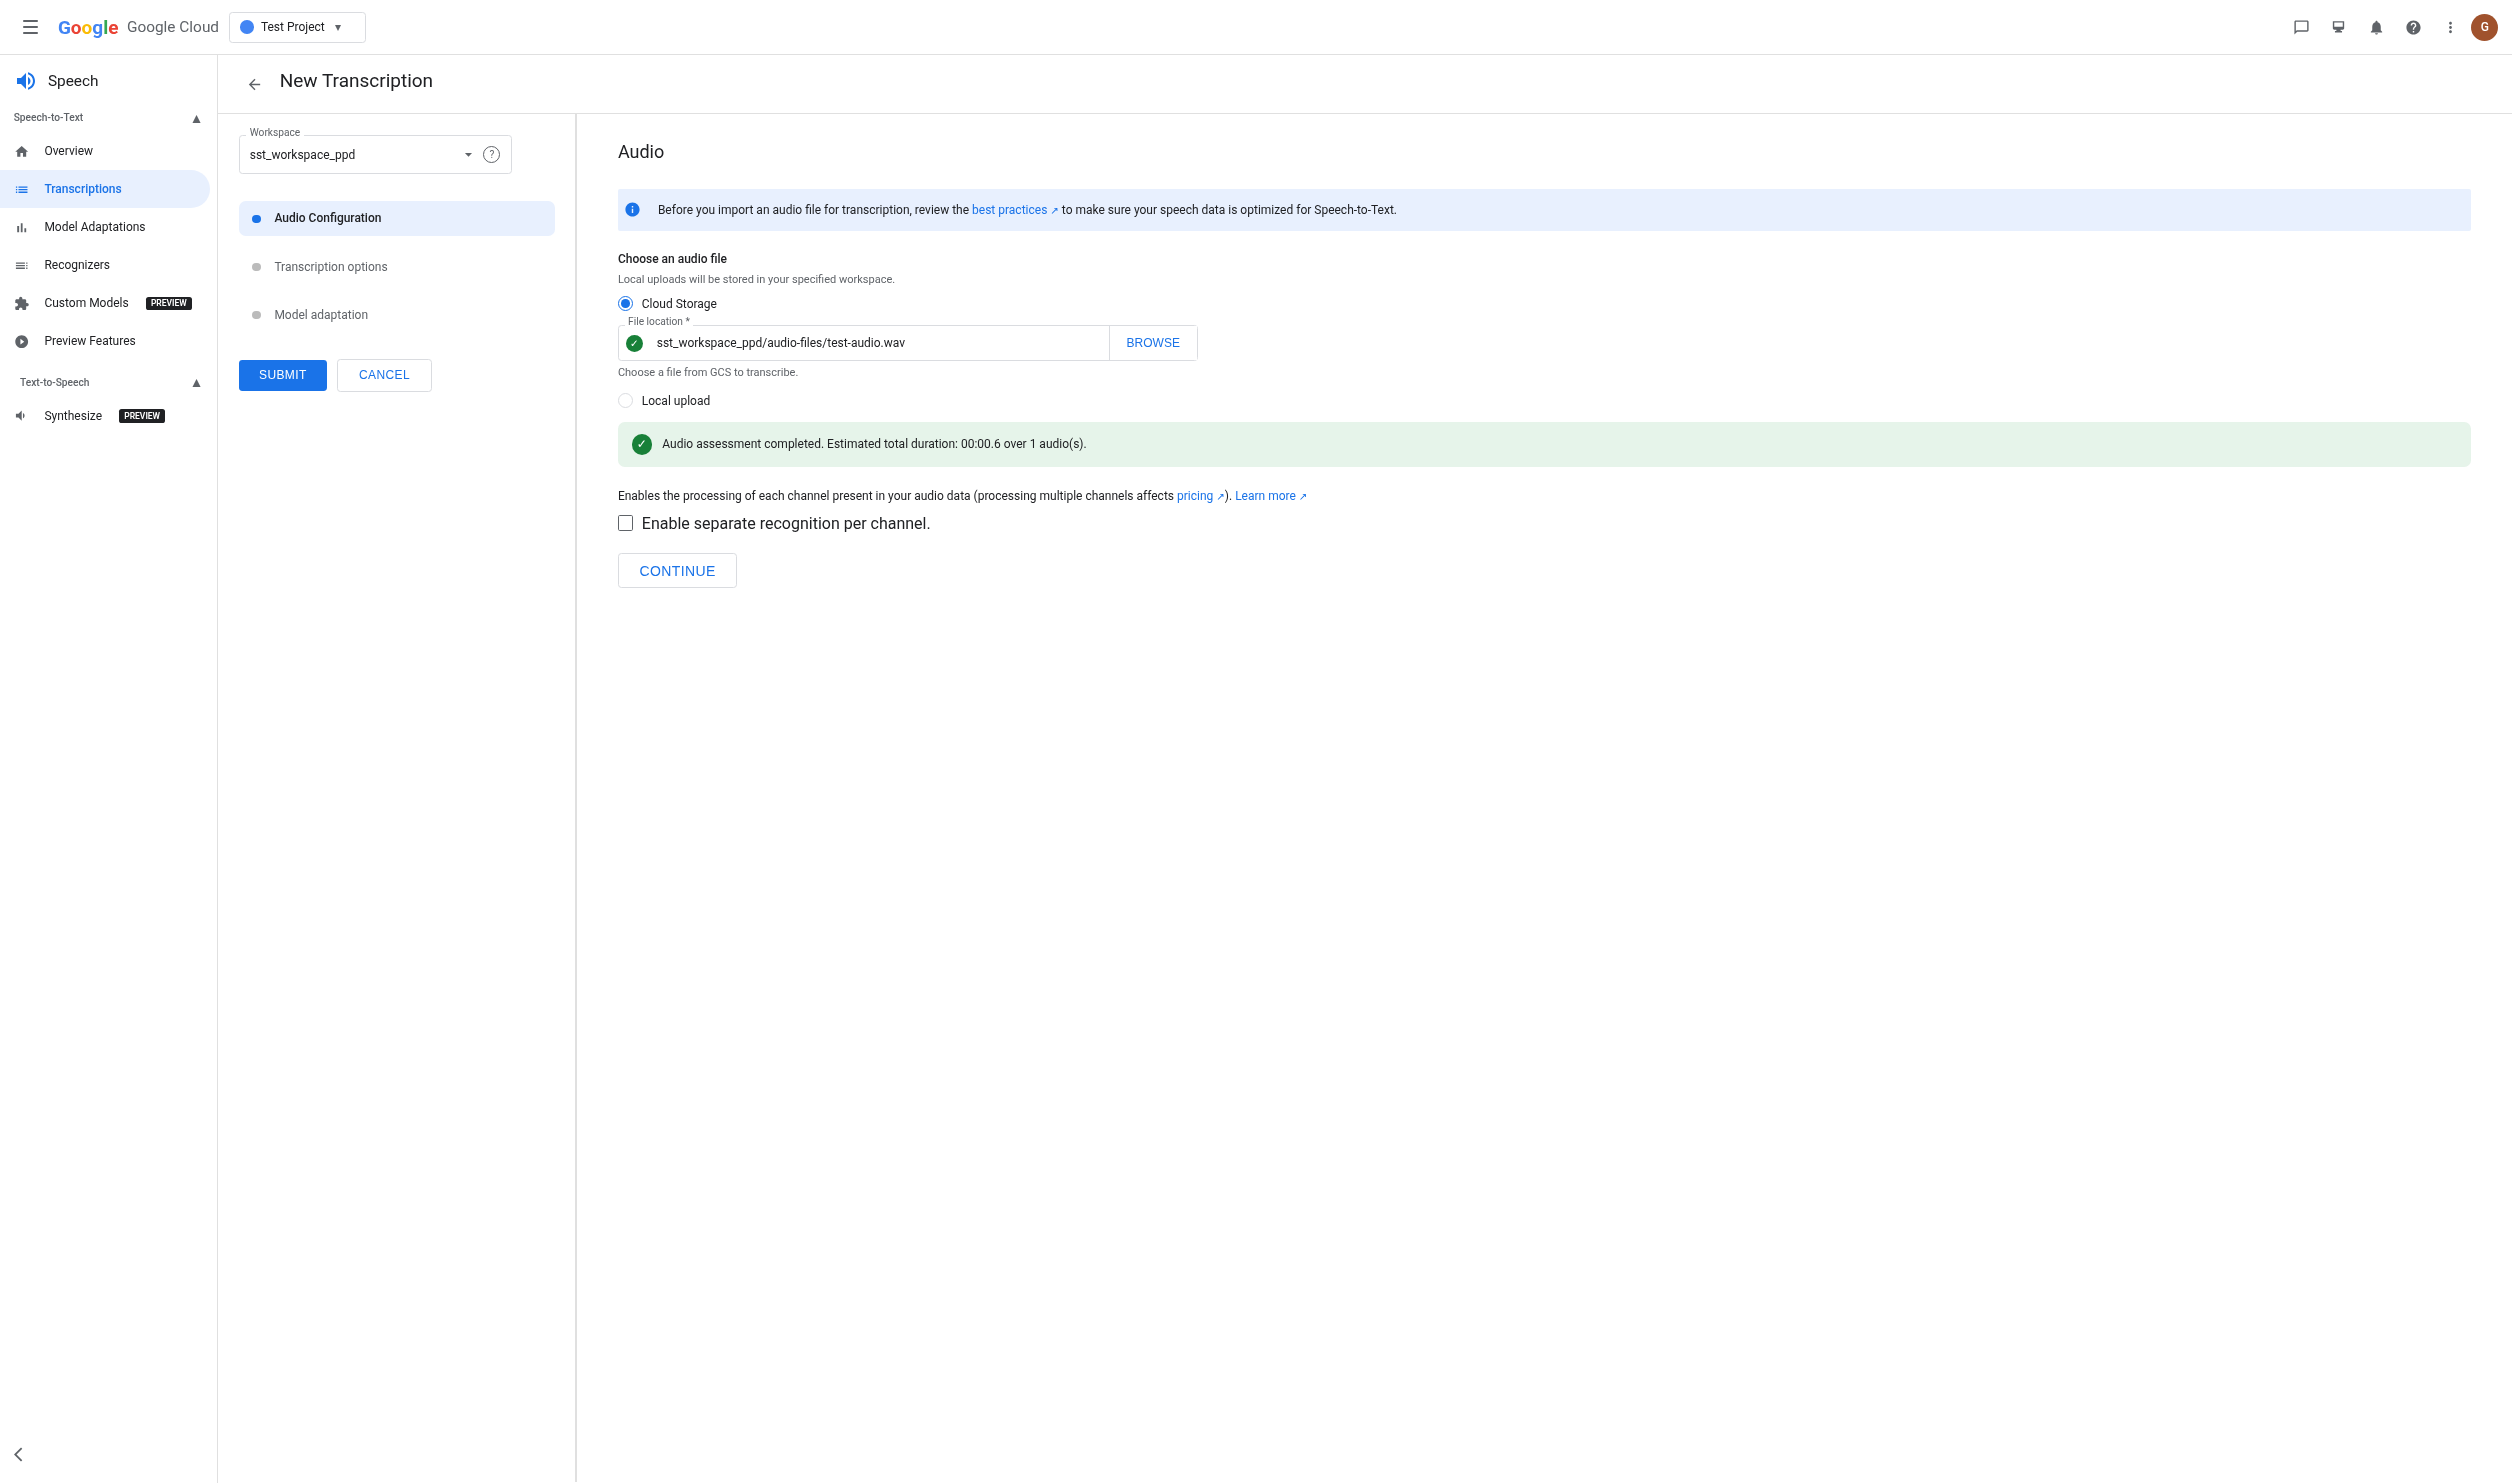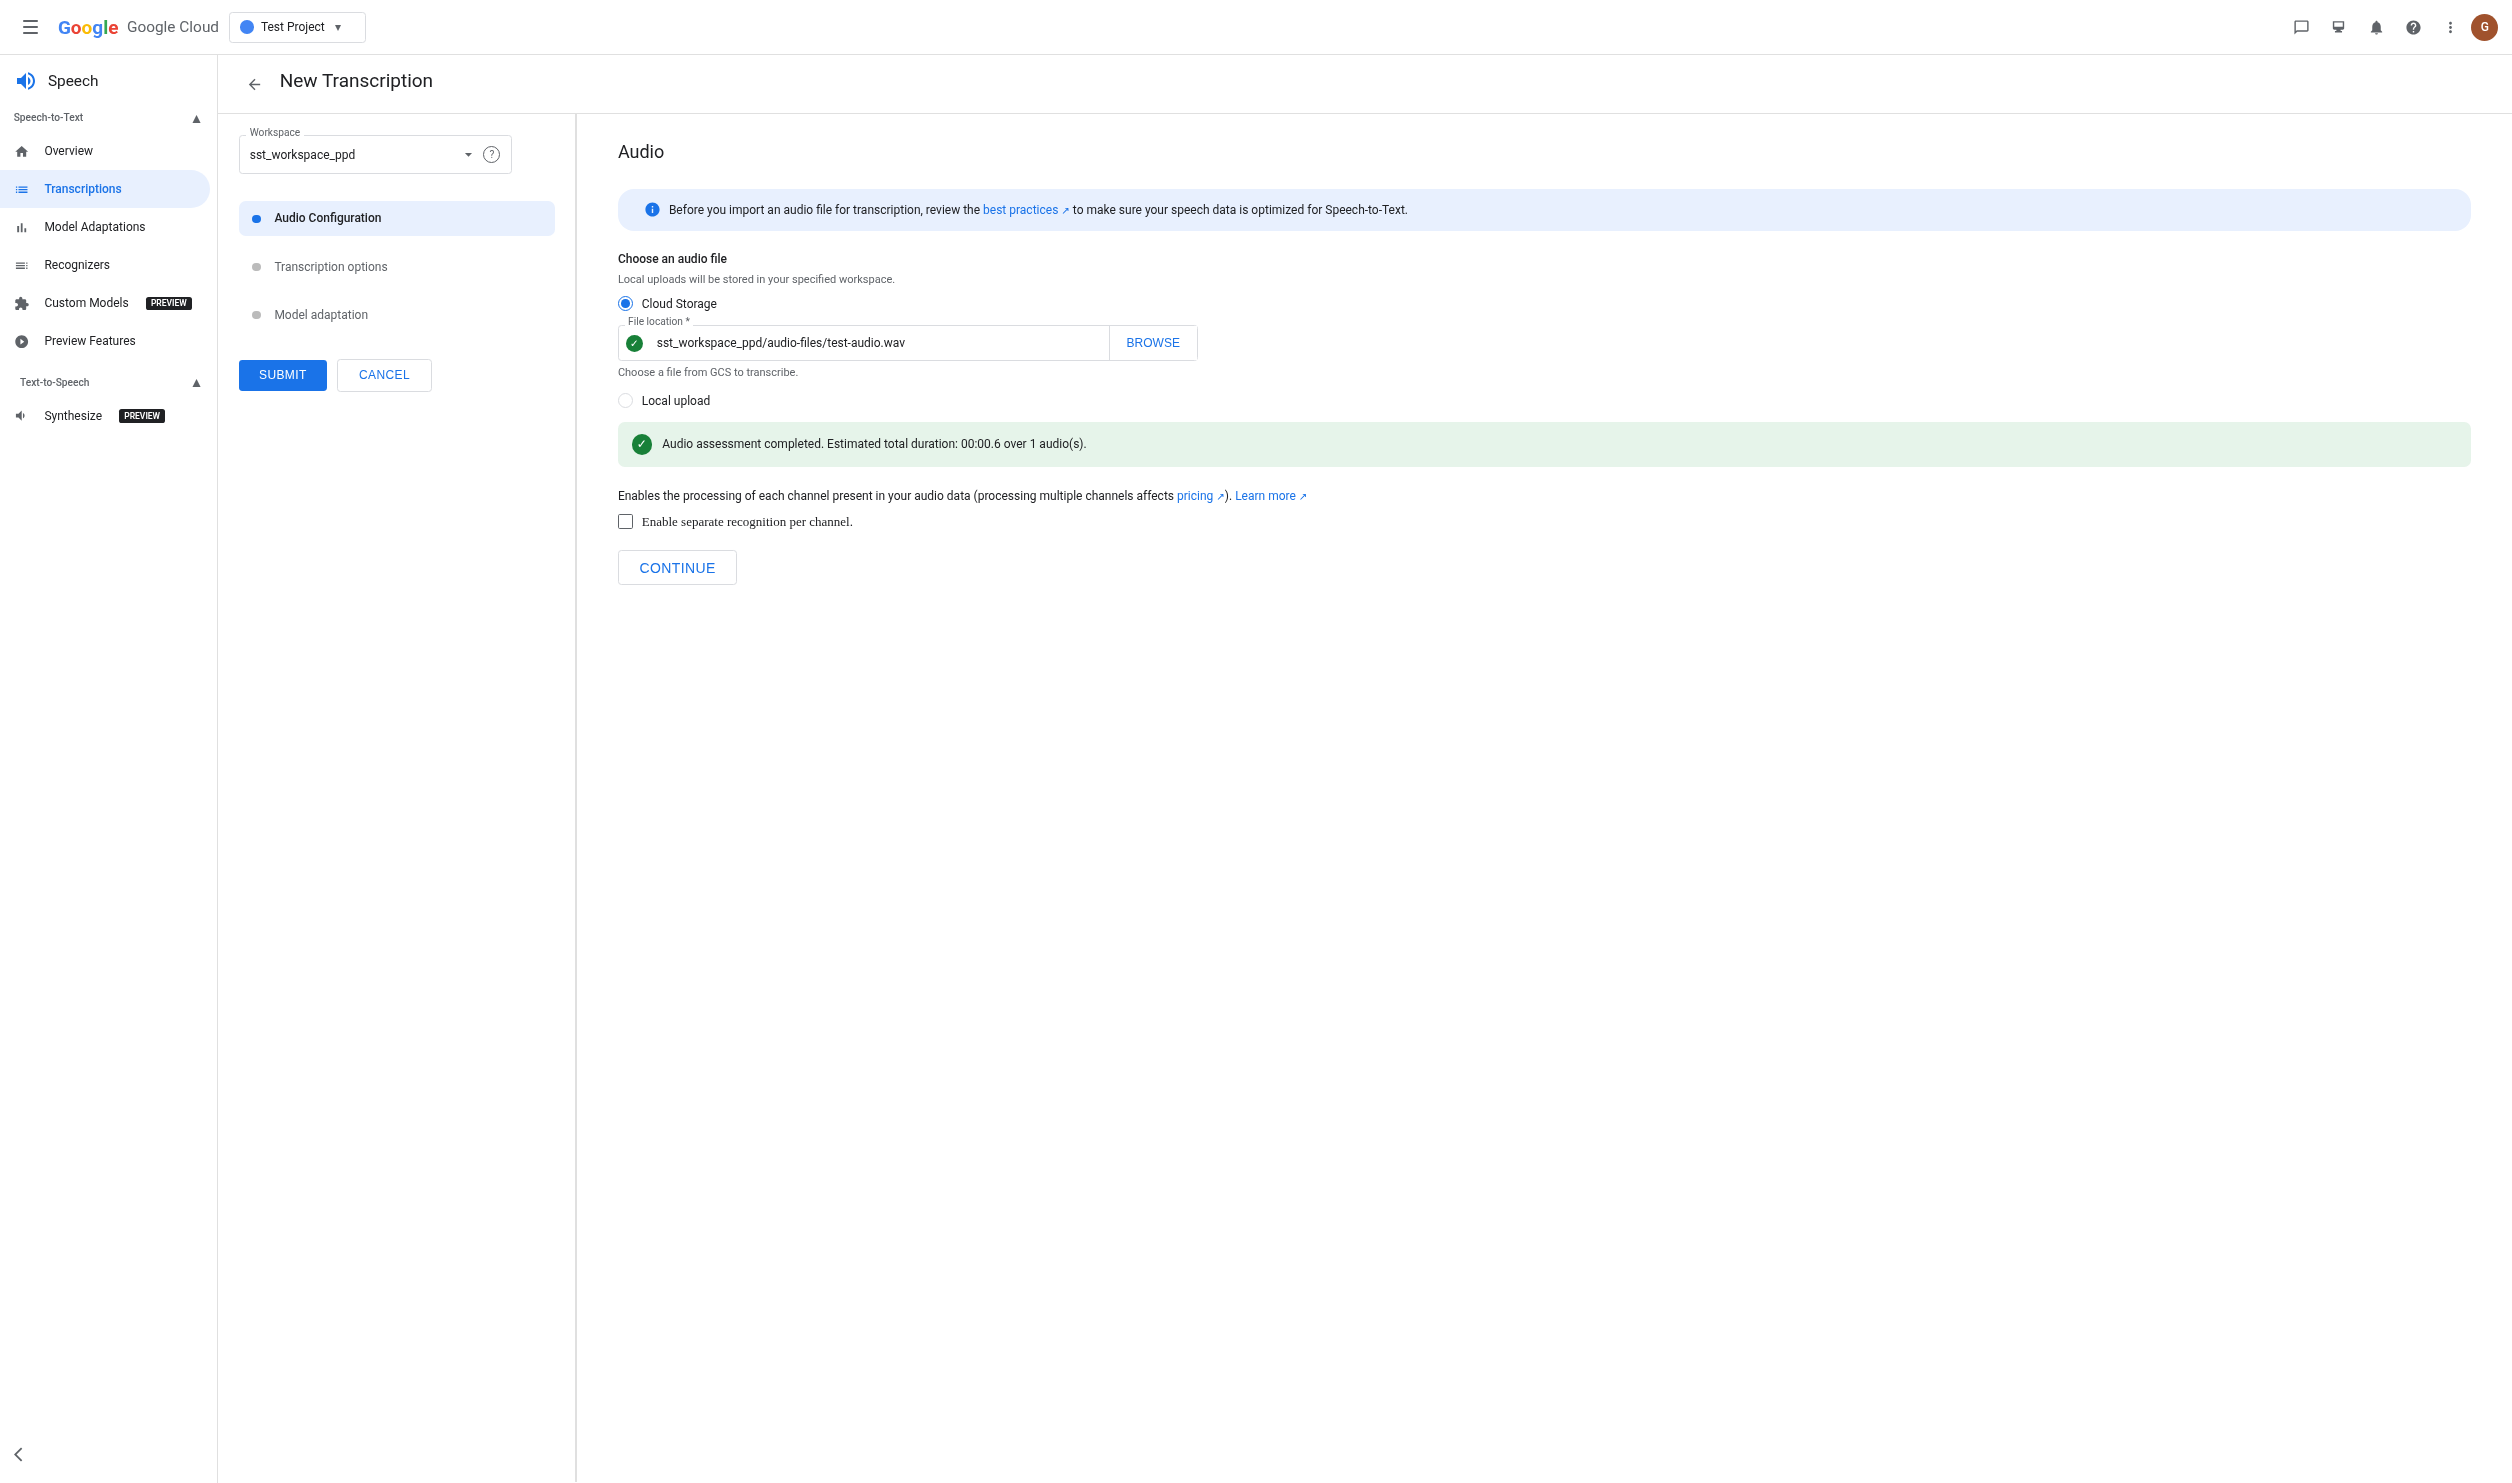--- a/index.html
+++ b/index.html
@@ -100,21 +100,21 @@
       background: #1a73e8; color: #fff; border: none; border-radius: 3.4px;
       padding: 8.5px 20.5px; font-size: 12px; font-weight: 500; cursor: pointer; text-transform: uppercase; letter-spacing: 0.4px;
     }
     .btn-cancel {
       background: #fff; color: #1a73e8; border: 0.9px solid #dadce0; border-radius: 3.4px;
       padding: 8.5px 20.5px; font-size: 12px; font-weight: 500; cursor: pointer; text-transform: uppercase; letter-spacing: 0.4px;
     }
 
     
     .audio-title { font-size: 18px; color: #202124; font-weight: 400; margin-bottom: 27px; }
-    .info-box { display: flex; align-items: flex-start; gap: 8px; background: #e8f0fe; border-radius: 16px; padding: 12px 26px; margin-bottom: 20.5px; }
+    .info-box { display: flex; align-items: flex-start; gap: 17px; background: #e8f0fe; border-radius: 2px; padding: 12px 6px; margin-bottom: 20.5px; }
     .info-icon { width: 17px; height: 17px; flex-shrink: 0; color: #1a73e8; }
     .info-text { font-size: 12px; color: #202124; line-height: 1.5; }
     .info-link { color: #1a73e8; text-decoration: none; }
     .info-external { font-size: 10.2px; color: #1a73e8; vertical-align: middle; }
 
     .section-label { font-size: 12px; font-weight: 500; color: #202124; margin-bottom: 6.8px; }
     .hint-text { font-size: 11px; color: #5f6368; margin-bottom: 10.2px; }
 
     
     .radio-group { display: flex; flex-direction: column; gap: 6.8px; margin-bottom: 13.7px; }
@@ -144,21 +144,21 @@
     .assessment-text { font-size: 12px; color: #202124; }
 
     
     .channels-text { font-size: 12px; color: #202124; margin-bottom: 8.5px; line-height: 1.5; }
     .channels-link { color: #1a73e8; text-decoration: none; }
     .checkbox-row { display: flex; align-items: center; gap: 8.5px; margin-bottom: 20.5px; }
     .checkbox-box {
       width: 15.4px; height: 15.4px; border: 1.7px solid #5f6368; border-radius: 1.7px;
       display: flex; align-items: center; justify-content: center; cursor: pointer; flex-shrink: 0;
     }
-    .checkbox-label { font-size: 13px; color: #202124; cursor: pointer; font-family: Liberation Serif, serif; }
+    .checkbox-label { font-size: 16px; color: #202124; cursor: pointer; }
 
     
     .btn-continue {
       background: #fff; color: #1a73e8; border: 0.9px solid #dadce0; border-radius: 3.4px;
       padding: 8.5px 20.5px; font-size: 14px; font-weight: 500; cursor: pointer; text-transform: uppercase; letter-spacing: 0.4px;
     }
 
     
     svg { fill: currentColor; }
 

